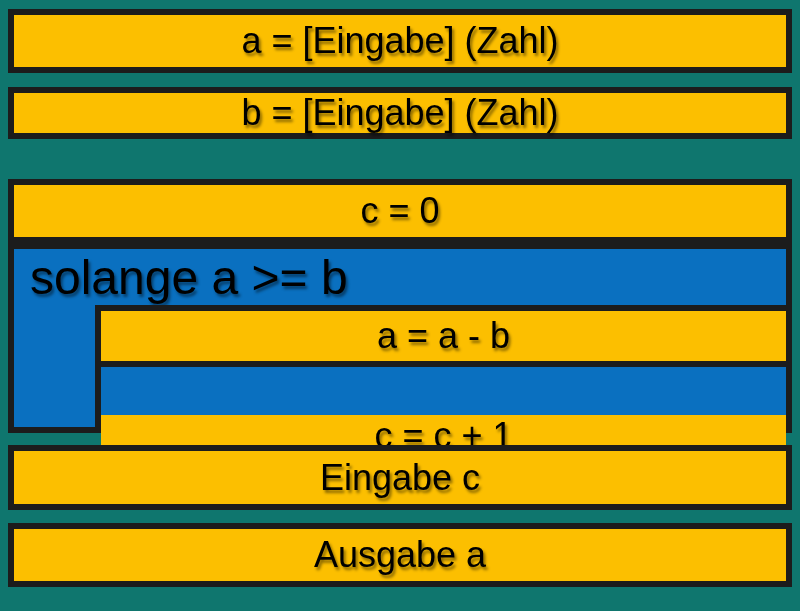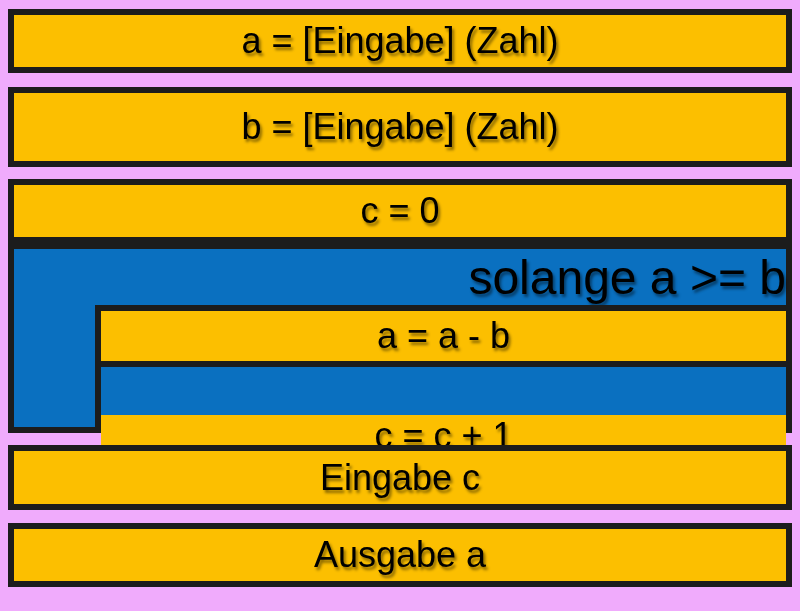--- a/index.html
+++ b/index.html
@@ -4,24 +4,23 @@
 <style>
   html, body {
     margin: 0;
     padding: 0;
     background: #000000;
   }
   .canvas {
     position: relative;
     width: 800px;
     height: 611px;
-    background: #f0abfc;
+    background: #0f766e;
     overflow: hidden;
     font-family: "Liberation Sans", sans-serif;
-    text-align: right;
   }
   .block {
     position: absolute;
     left: 8px;
     right: 8px;
     border: 6px solid #1c1c1c;
     box-sizing: border-box;
     display: flex;
     align-items: center;
     justify-content: center;
@@ -68,21 +67,21 @@
   .nested-row.first {
     flex: 0 0 50px;
     border-bottom: 6px solid #1c1c1c;
   }
   .nested-row.second {
     flex: 1 1 auto;
     margin-top: 48px;
   }
   
   .pos-1 { top: 9px;   height: 64px;  }
-  .pos-2 { top: 87px;  height: 80px;  }
+  .pos-2 { top: 87px;  height: 52px;  }
   .pos-3 { top: 179px; height: 64px;  }
   .pos-4 { top: 243px; height: 190px; }
   .pos-5 { top: 445px; height: 65px;  }
   .pos-6 { top: 523px; height: 64px;  }
 </style>
 </head>
 <body>
 
 <div class="canvas">
 

